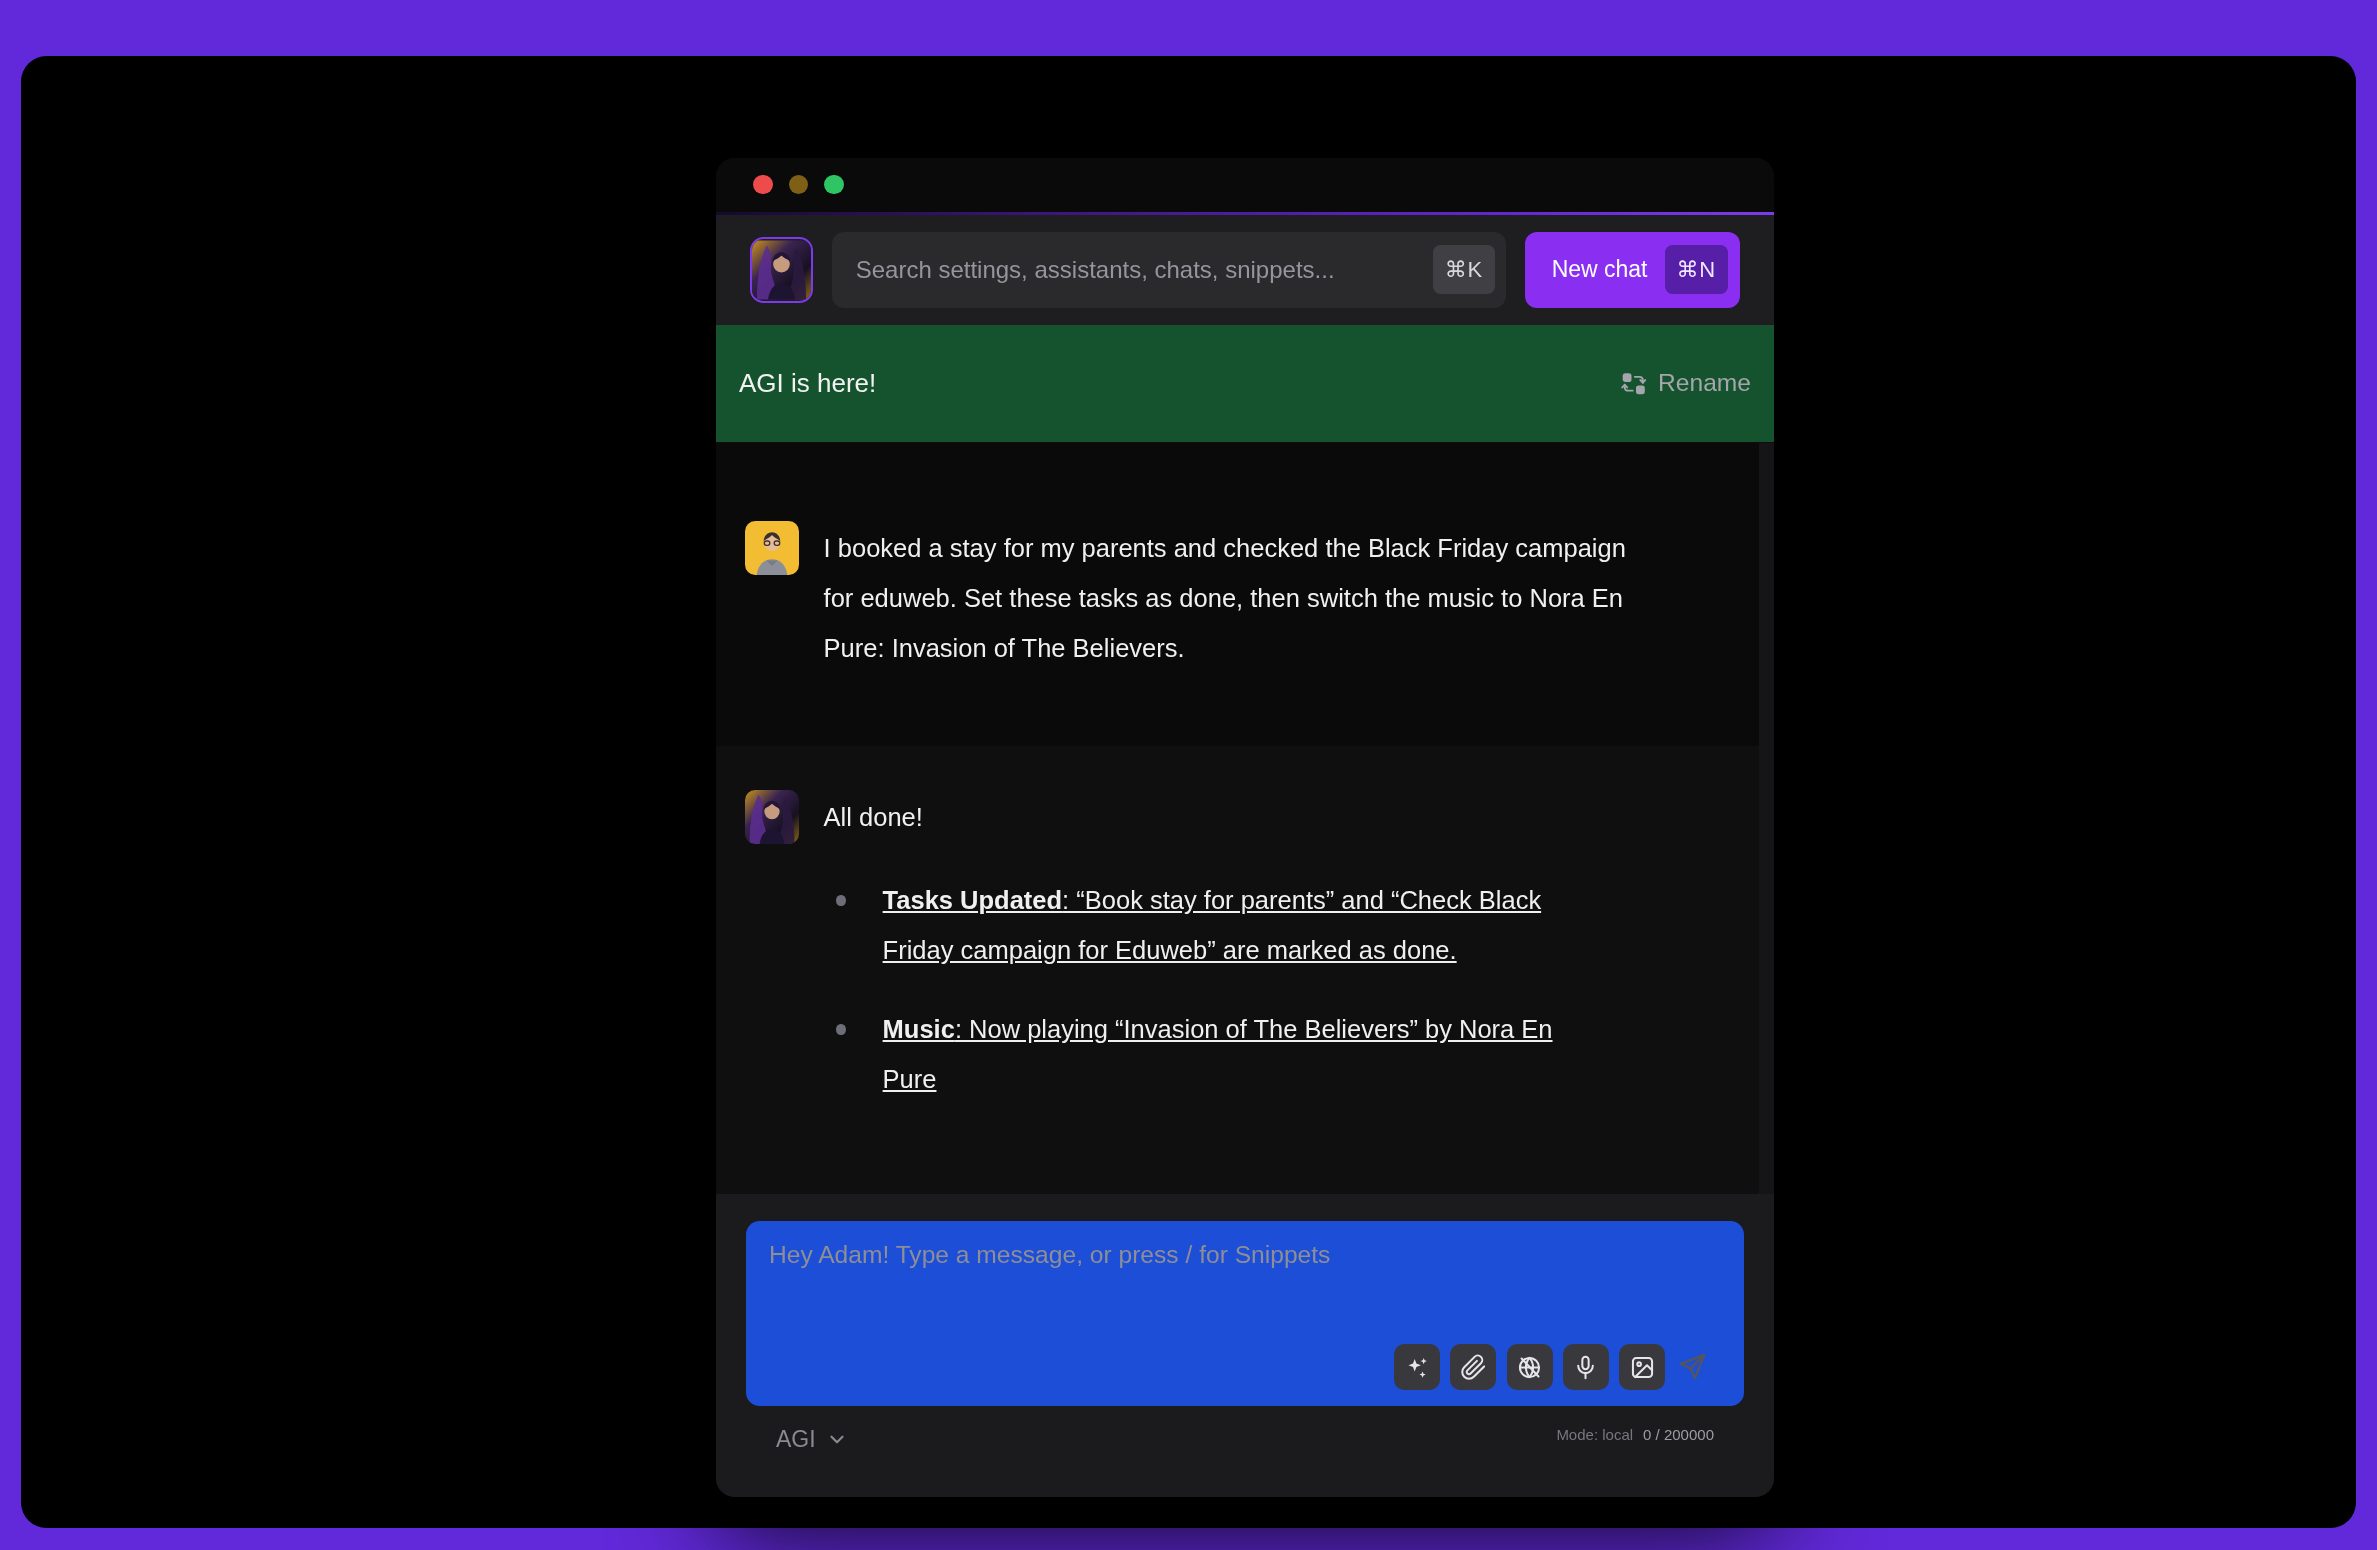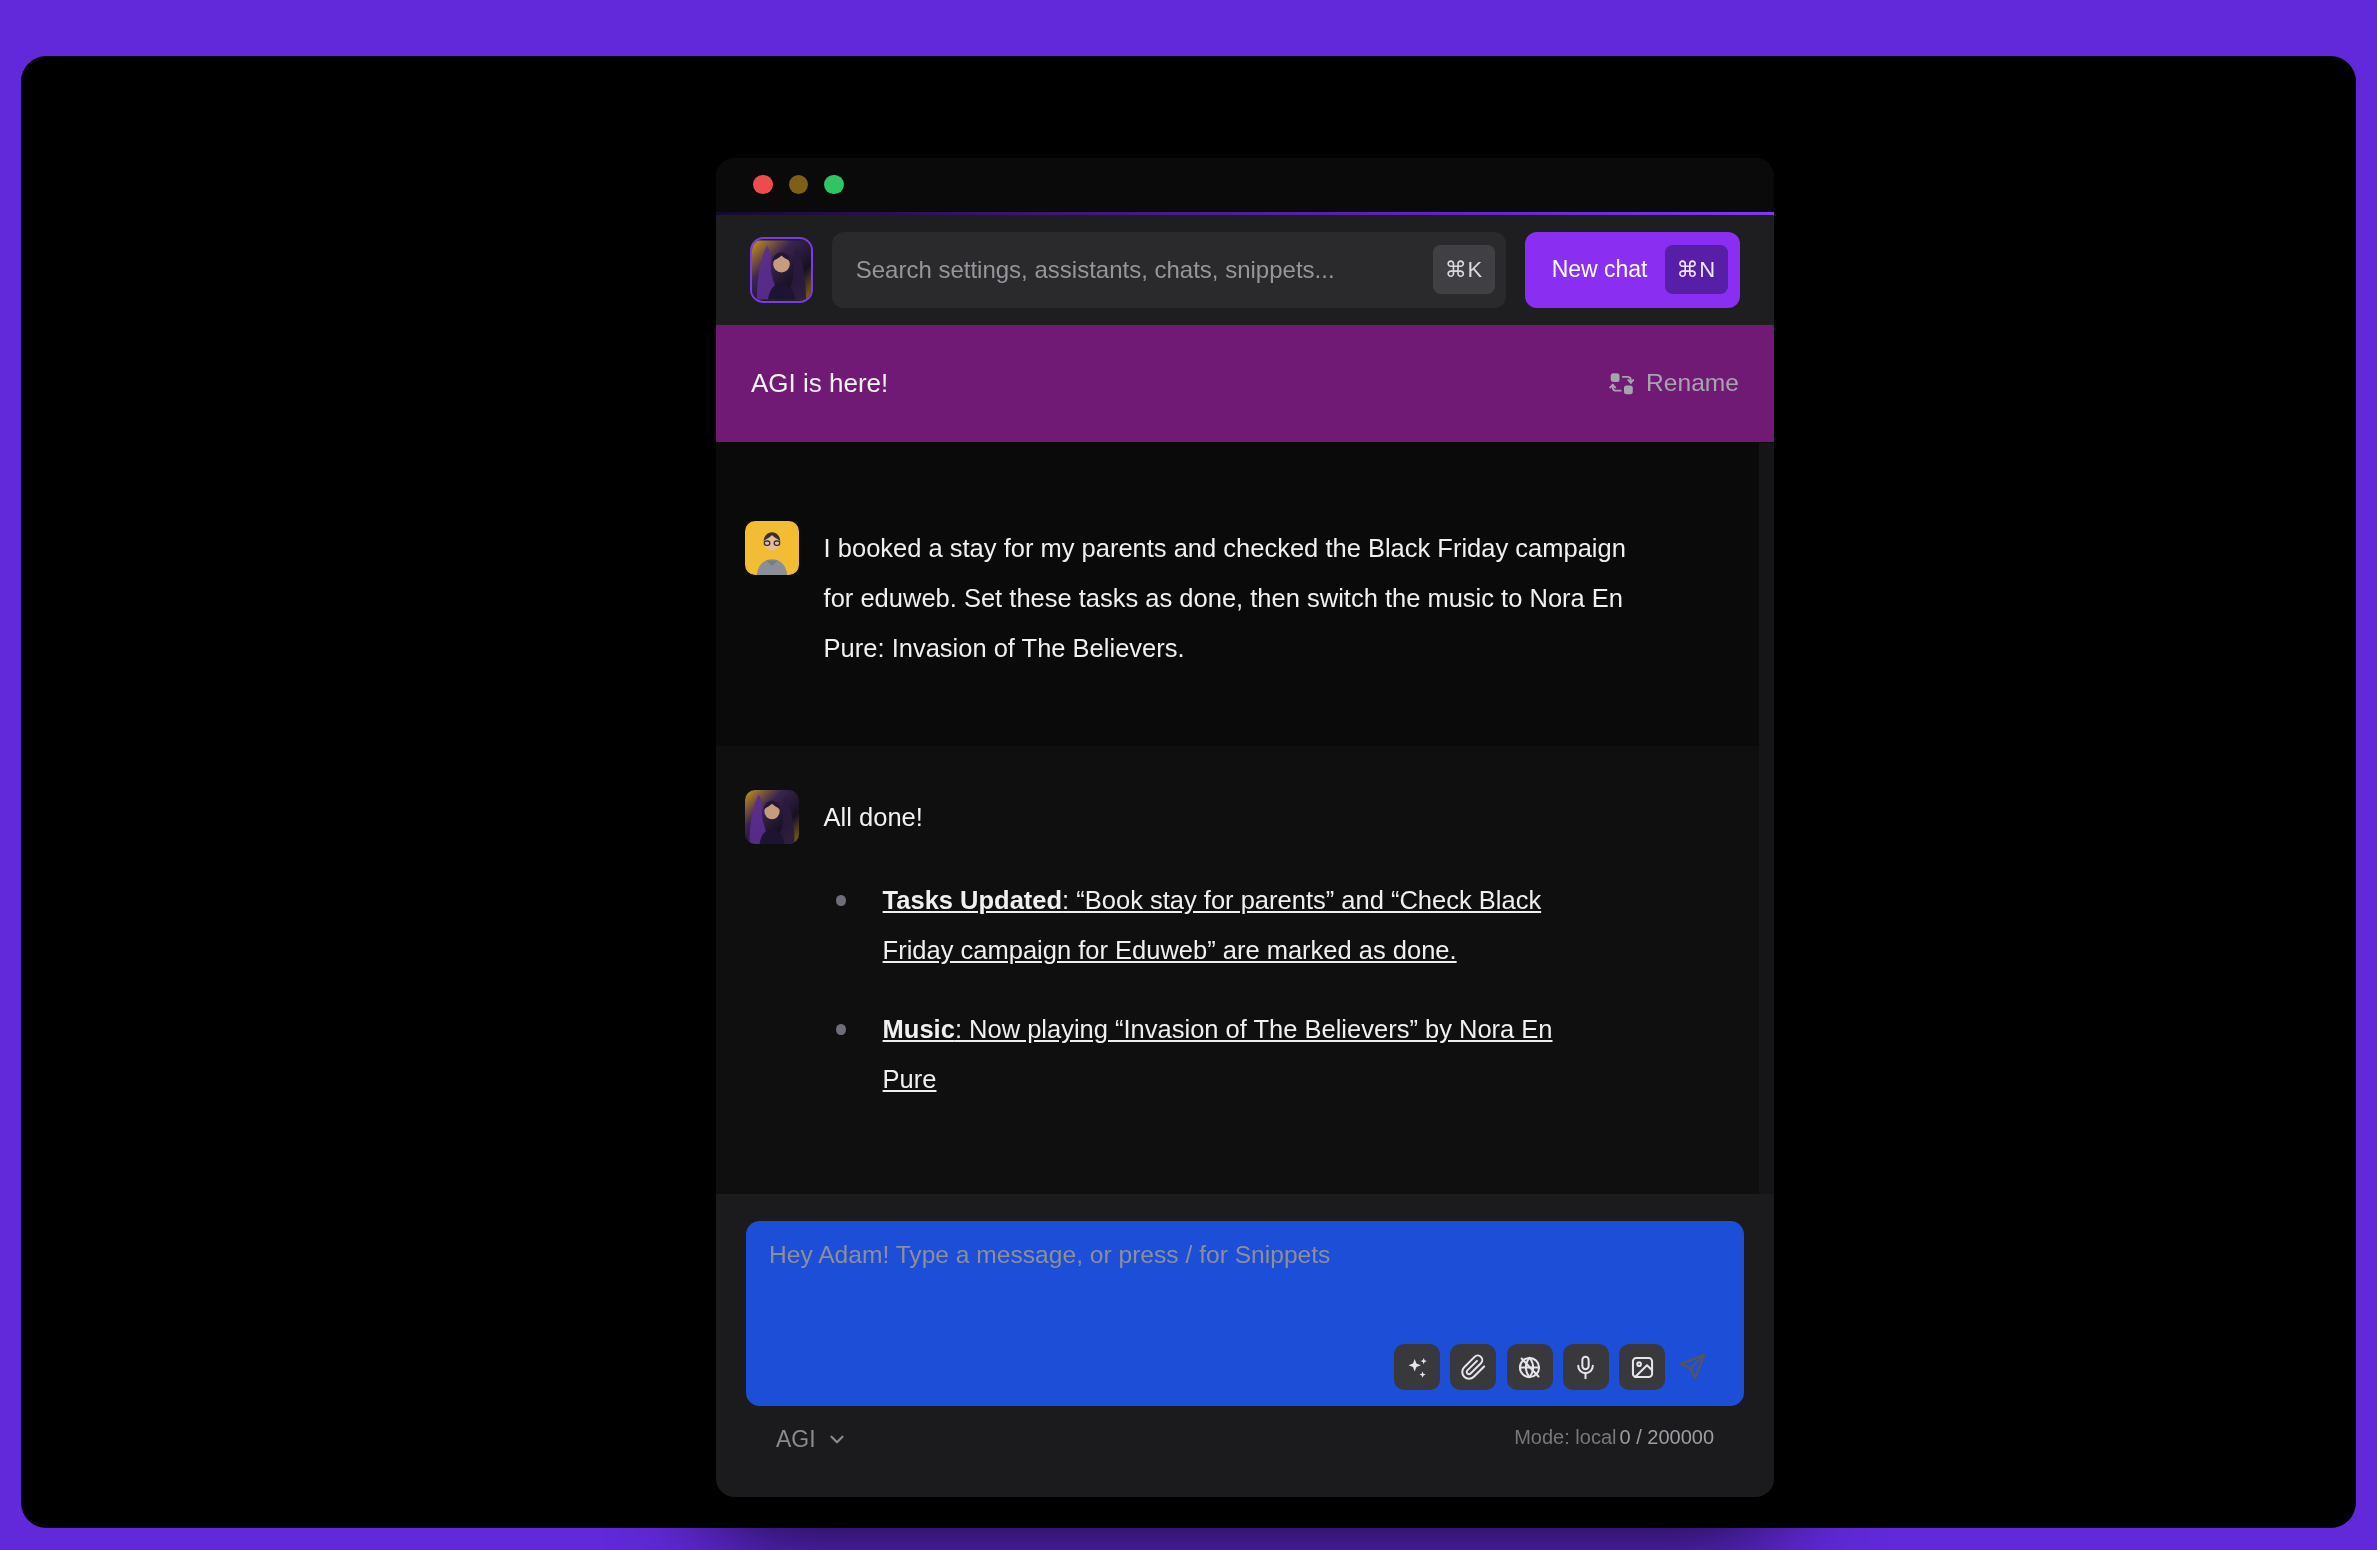--- a/index.html
+++ b/index.html
@@ -36,22 +36,22 @@
   .searchbar input::placeholder { color:#95959c; }
   .kbd { background:#403f43; color:#d9d9dd; border-radius:7.6px; font-size:22px;
     padding:13.6px 12px; line-height:1; letter-spacing:0.8px; }
   .newchat { height:76px; background:#8a2ff2; border:none; border-radius:12px;
     display:flex; align-items:center; gap:17px; padding:0 12px 0 27px;
     cursor:pointer; font-family:inherit; }
   .newchat .label { color:#fff; font-size:23px; }
   .newchat .kbd { background:#571fa8; color:#efe6ff; }
 
   
-  .chat-title-row { height:118px; background:#701a75; display:flex; align-items:center;
-    justify-content:space-between; padding:0 35px; flex:0 0 auto;
+  .chat-title-row { height:118px; background:#14532d; display:flex; align-items:center;
+    justify-content:space-between; padding:0 23px; flex:0 0 auto;
     border-bottom:0.8px solid #0d0d0e; }
   .chat-title { color:#f2f2f2; font-size:26px; }
   .rename { display:flex; align-items:center; gap:12px; color:#a5a5ad; font-size:24.6px;
     background:none; border:none; cursor:pointer; font-family:inherit; }
   .rename svg { width:25.5px; height:25.5px; stroke:#a5a5ad; fill:#a5a5ad; }
 
   
   .messages { flex:1 1 auto; display:flex; flex-direction:column; background:#151517; }
   .msg-block { padding:78px 51px 34px 29px; margin-right:15.3px; display:flex;
     align-items:flex-start; gap:24.6px; }
@@ -82,21 +82,21 @@
   .send-btn { background:none; border:none; cursor:pointer; padding:5.1px 12px; }
   .send-btn svg { width:31px; height:31px; stroke:#55555a; fill:none;
     stroke-width:1.8; stroke-linecap:round; stroke-linejoin:round; }
 
   .footer { height:118px; display:flex; align-items:flex-start; padding:20.4px 30px 0 30px;
     justify-content:space-between; }
   .model-picker { display:flex; align-items:center; gap:10.2px; color:#8a8a90; font-size:23px;
     background:none; border:none; cursor:pointer; font-family:inherit; }
   .model-picker svg { width:22px; height:22px; stroke:#8a8a90; fill:none;
     stroke-width:2.4; stroke-linecap:round; stroke-linejoin:round; }
-  .meta { display:flex; gap:3px; font-size:20px;align-items:center; }
+  .meta { display:flex; gap:10px; font-size:15px;align-items:center; }
   .meta .mode { color:#77777e; }
   .meta .tokens { color:#9d9da4; }
 </style>
 </head>
 <body>
 
 <svg width="0" height="0" style="position:absolute">
   <defs>
     <linearGradient id="agi-bg" x1="0" y1="0" x2="1" y2="1">
       <stop offset="0" stop-color="#c9921d"></stop>

